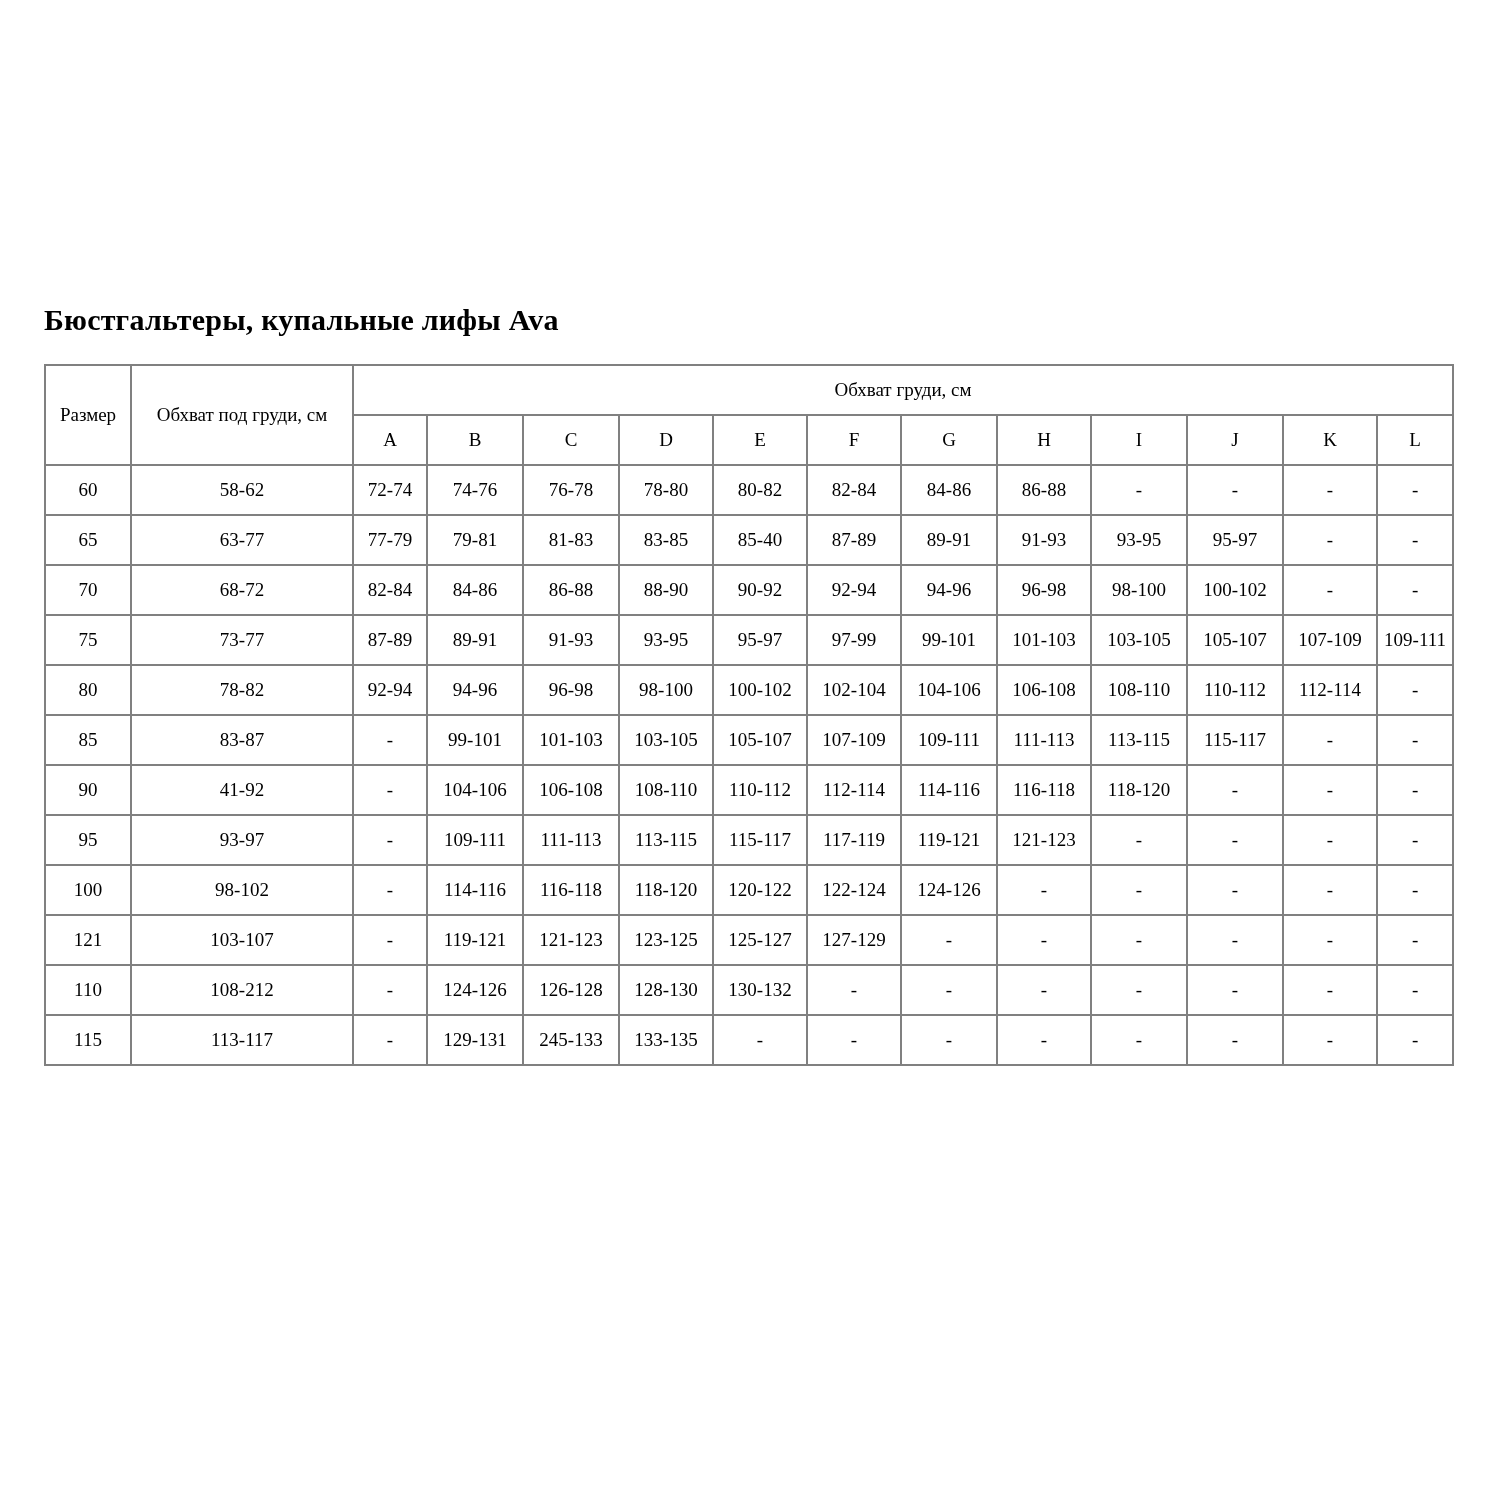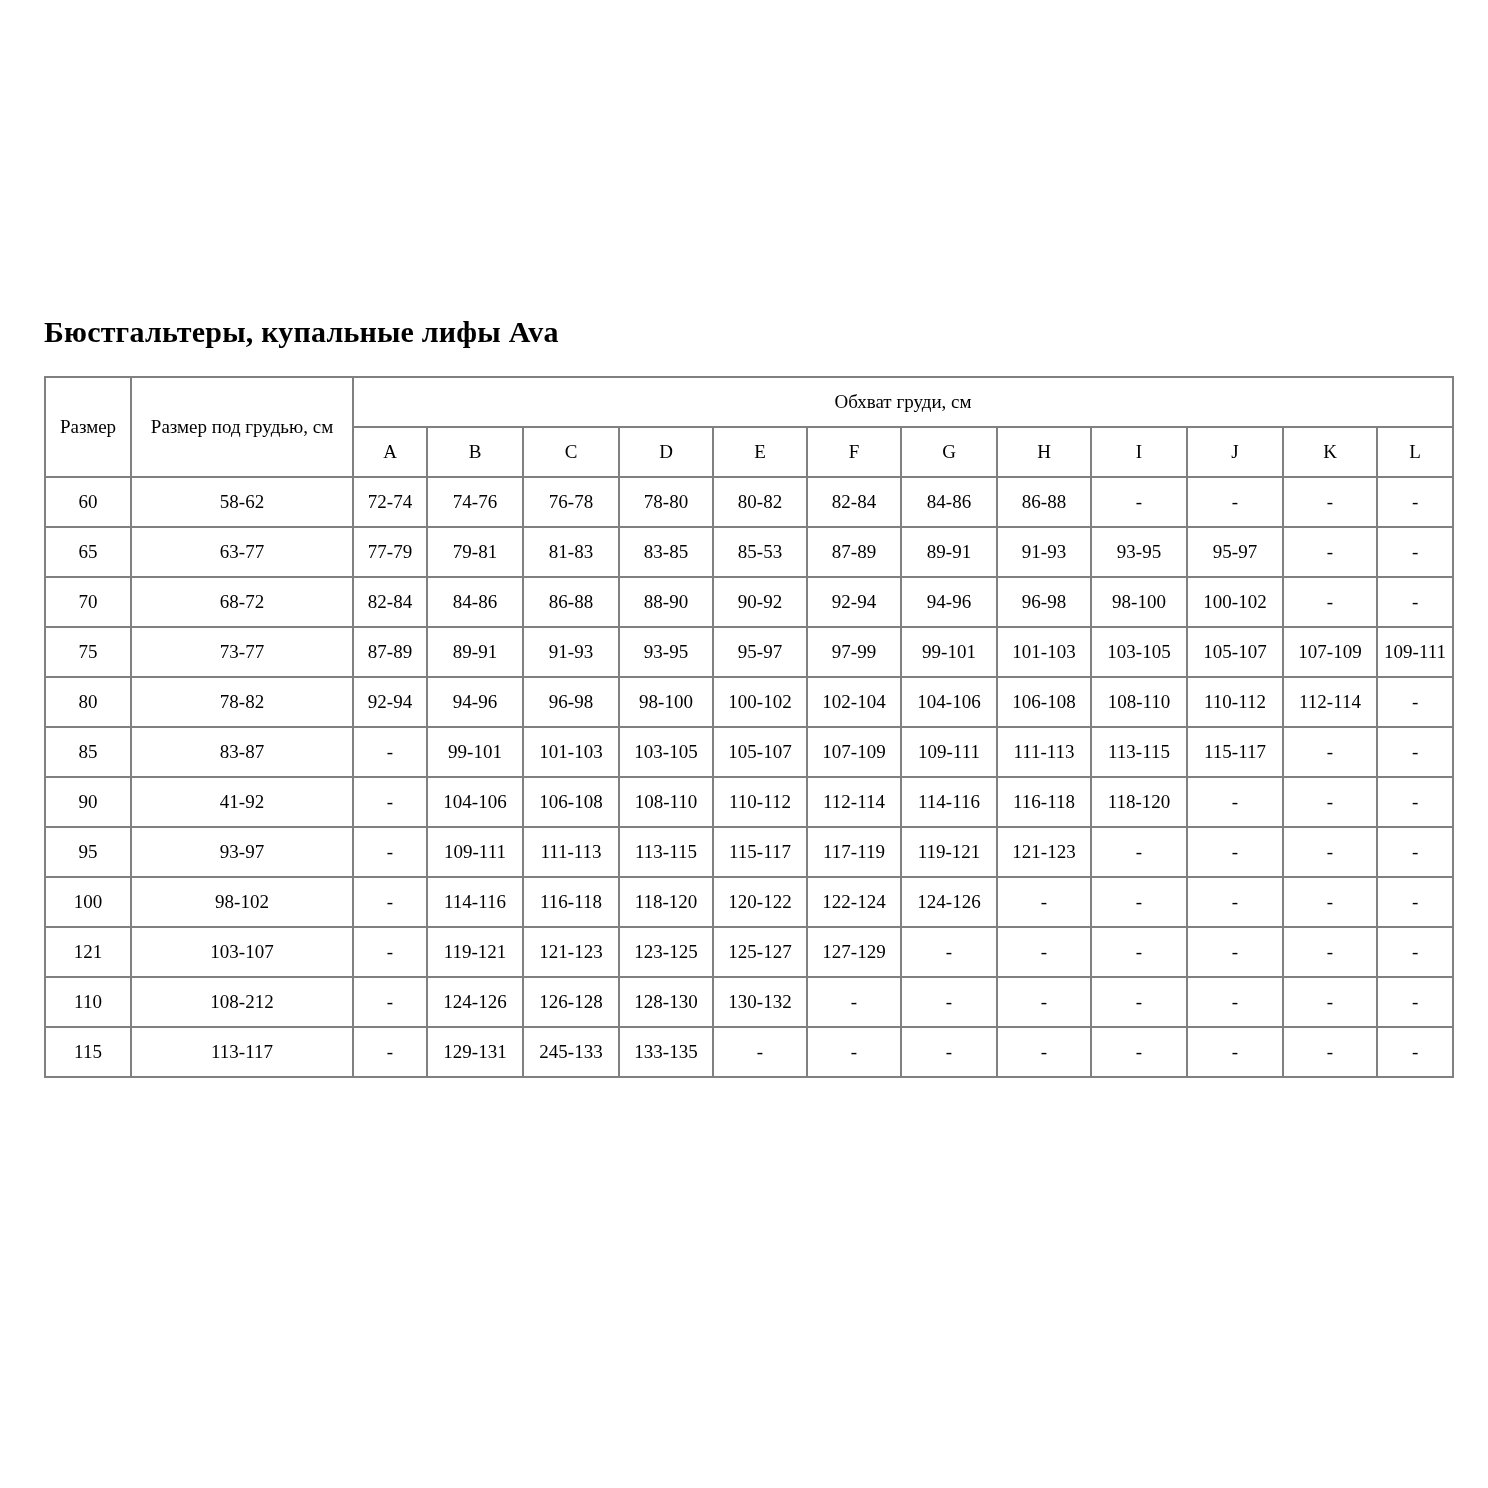--- a/index.html
+++ b/index.html
@@ -13,21 +13,21 @@
     font-family: "Liberation Serif", "DejaVu Serif", serif;
     color: #000000;
     box-sizing: border-box;
   }
   .content {
     padding: 303px 40px 0 44px;
   }
   .title {
     font-size: 30px;
     font-weight: bold;
-    margin: 12px 0 27px 0;
+    margin: 0 0 27px 0;
     letter-spacing: 0.2px;
   }
   table.size-table {
     border-collapse: collapse;
     table-layout: fixed;
     width: 1404px;
   }
   .size-table th,
   .size-table td {
     border: 2px solid #808080;
@@ -68,21 +68,21 @@
       <col style="width:96px">
       <col style="width:94px">
       <col style="width:96px">
       <col style="width:96px">
       <col style="width:94px">
       <col style="width:76px">
     </colgroup>
     <thead>
       <tr class="group-row">
         <th rowspan="2">Размер</th>
-        <th rowspan="2">Размер под грудью, см</th>
+        <th rowspan="2">Обхват под груди, см</th>
         <th colspan="12">Обхват груди, см</th>
       </tr>
       <tr class="cup-row" id="cup-header-row">
           <th>A</th>
           <th>B</th>
           <th>C</th>
           <th>D</th>
           <th>E</th>
           <th>F</th>
           <th>G</th>
@@ -110,21 +110,21 @@
           <td>-</td>
           <td>-</td>
         </tr>
         <tr>
           <td>65</td>
           <td>63-77</td>
           <td>77-79</td>
           <td>79-81</td>
           <td>81-83</td>
           <td>83-85</td>
-          <td>85-53</td>
+          <td>85-40</td>
           <td>87-89</td>
           <td>89-91</td>
           <td>91-93</td>
           <td>93-95</td>
           <td>95-97</td>
           <td>-</td>
           <td>-</td>
         </tr>
         <tr>
           <td>70</td>

